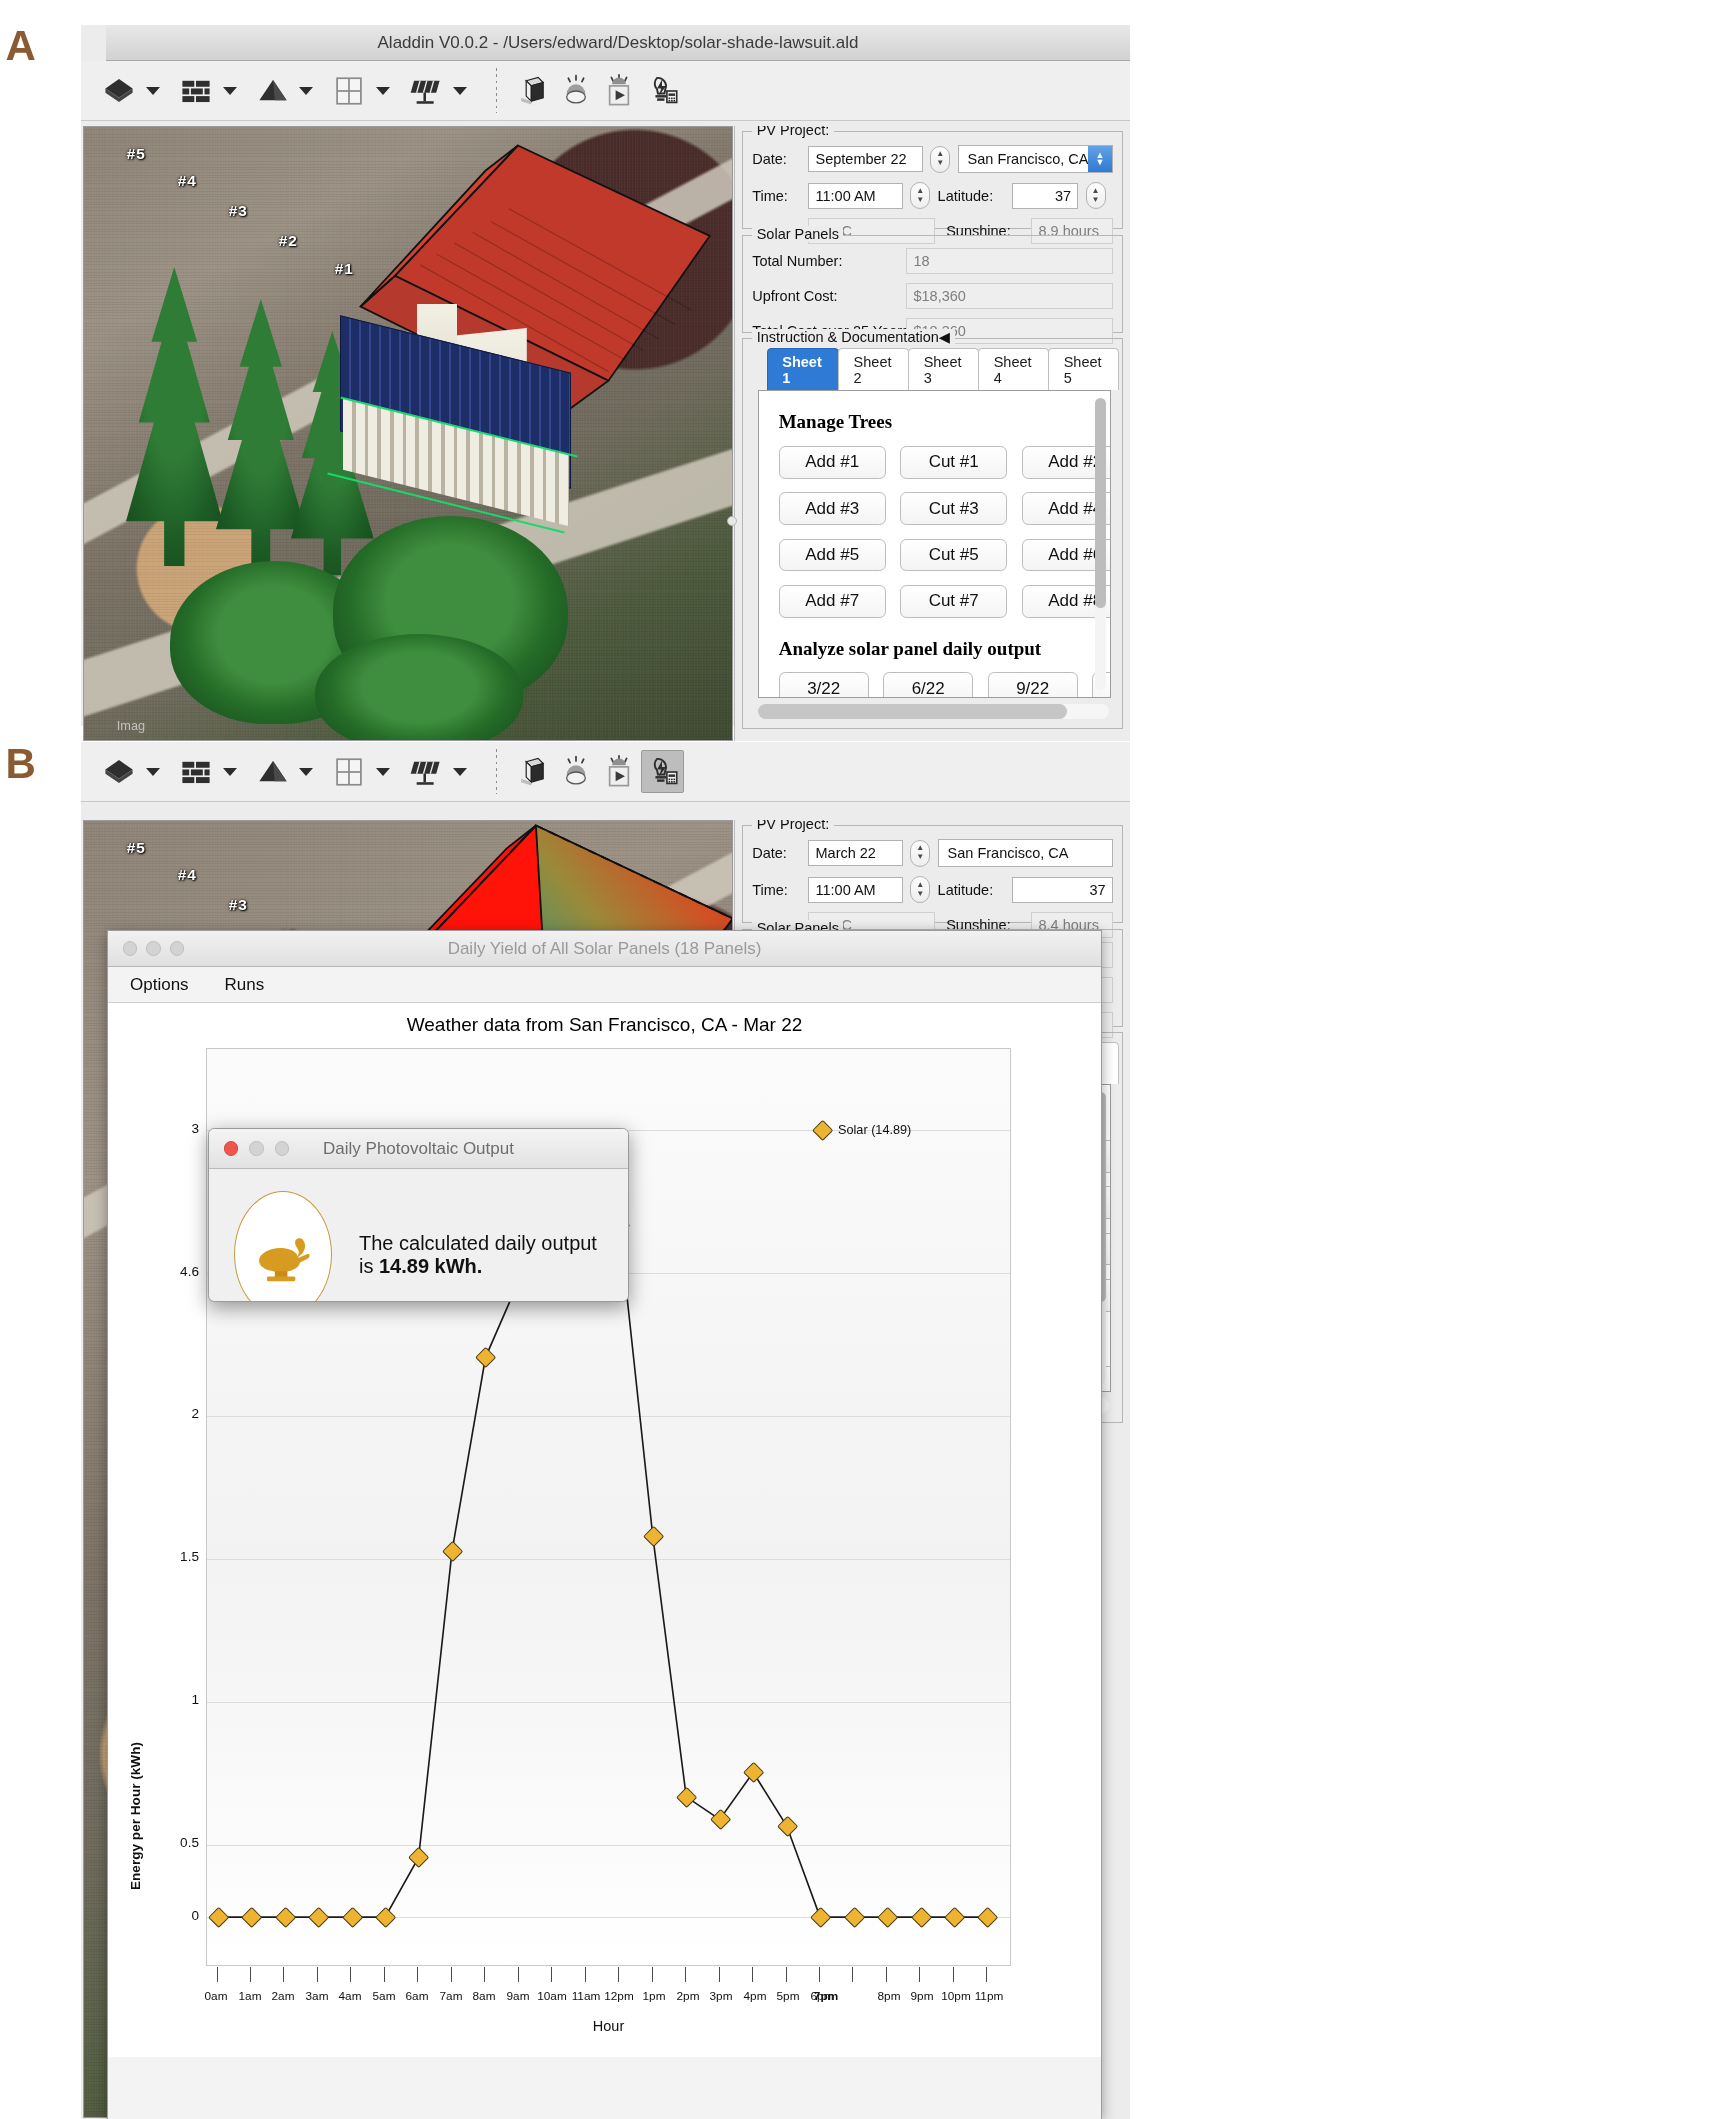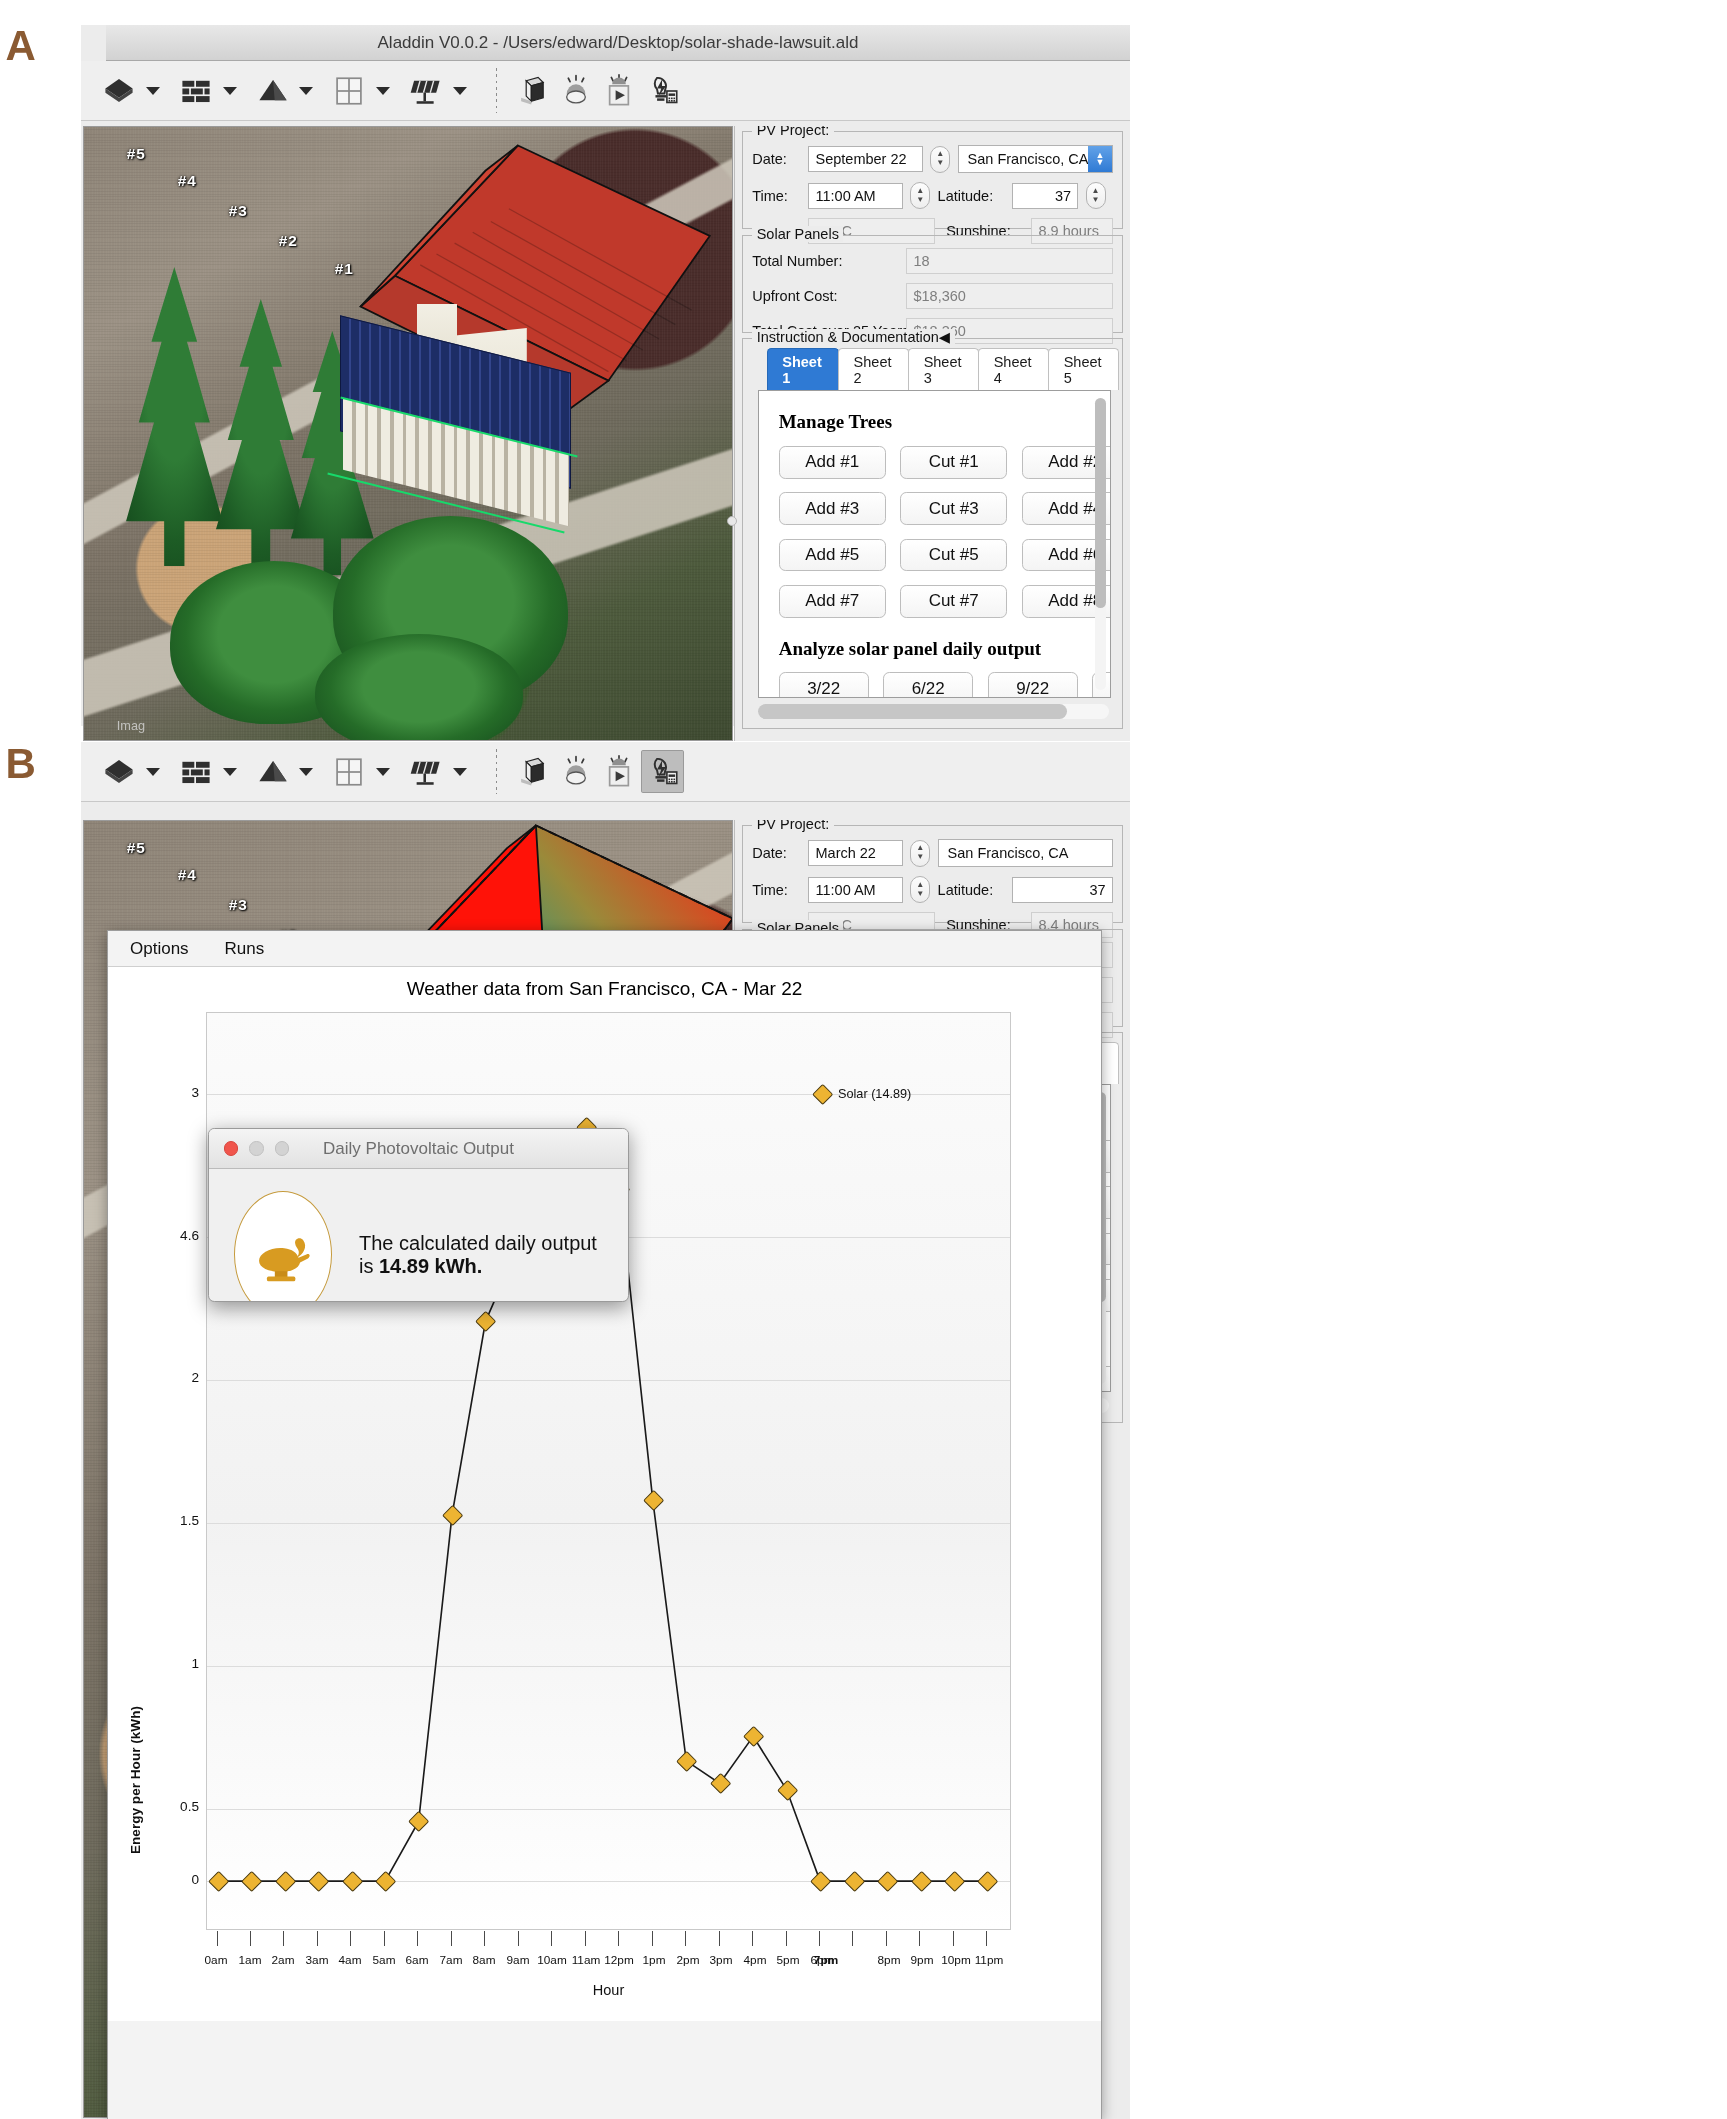--- a/index.html
+++ b/index.html
@@ -792,20 +792,28 @@
       <div class="hscroll">
           <div class="thumb"></div>
         </div>
     </div>
   </div>
 
   <div style="position:absolute;left:646px;top:463px;width:10px;height:10px;border-radius:50%;border:0.9px solid #b5b5b5;background:#e8e8e8;"></div>
 </div>
 
 <div class="chartwin" style="left:107px;top:930px;width:995px;height:1190px;">
+  <div class="chart-title">
+    <div class="lights">
+      <div class="dot"></div>
+      <div class="dot"></div>
+      <div class="dot"></div>
+    </div>
+    <div class="ct-text">Daily Yield of All Solar Panels (18 Panels)</div>
+  </div>
   <div class="menubar">
     <span>Options</span>
     <span>Runs</span>
   </div>
 
   <div class="plotarea" style="height:1054px;position:relative;">
     <div class="plot-h">Weather data from San Francisco, CA - Mar 22</div>
 
     <div class="ylabel" style="left:20px;top:887px;">Energy per Hour (kWh)</div>
 

